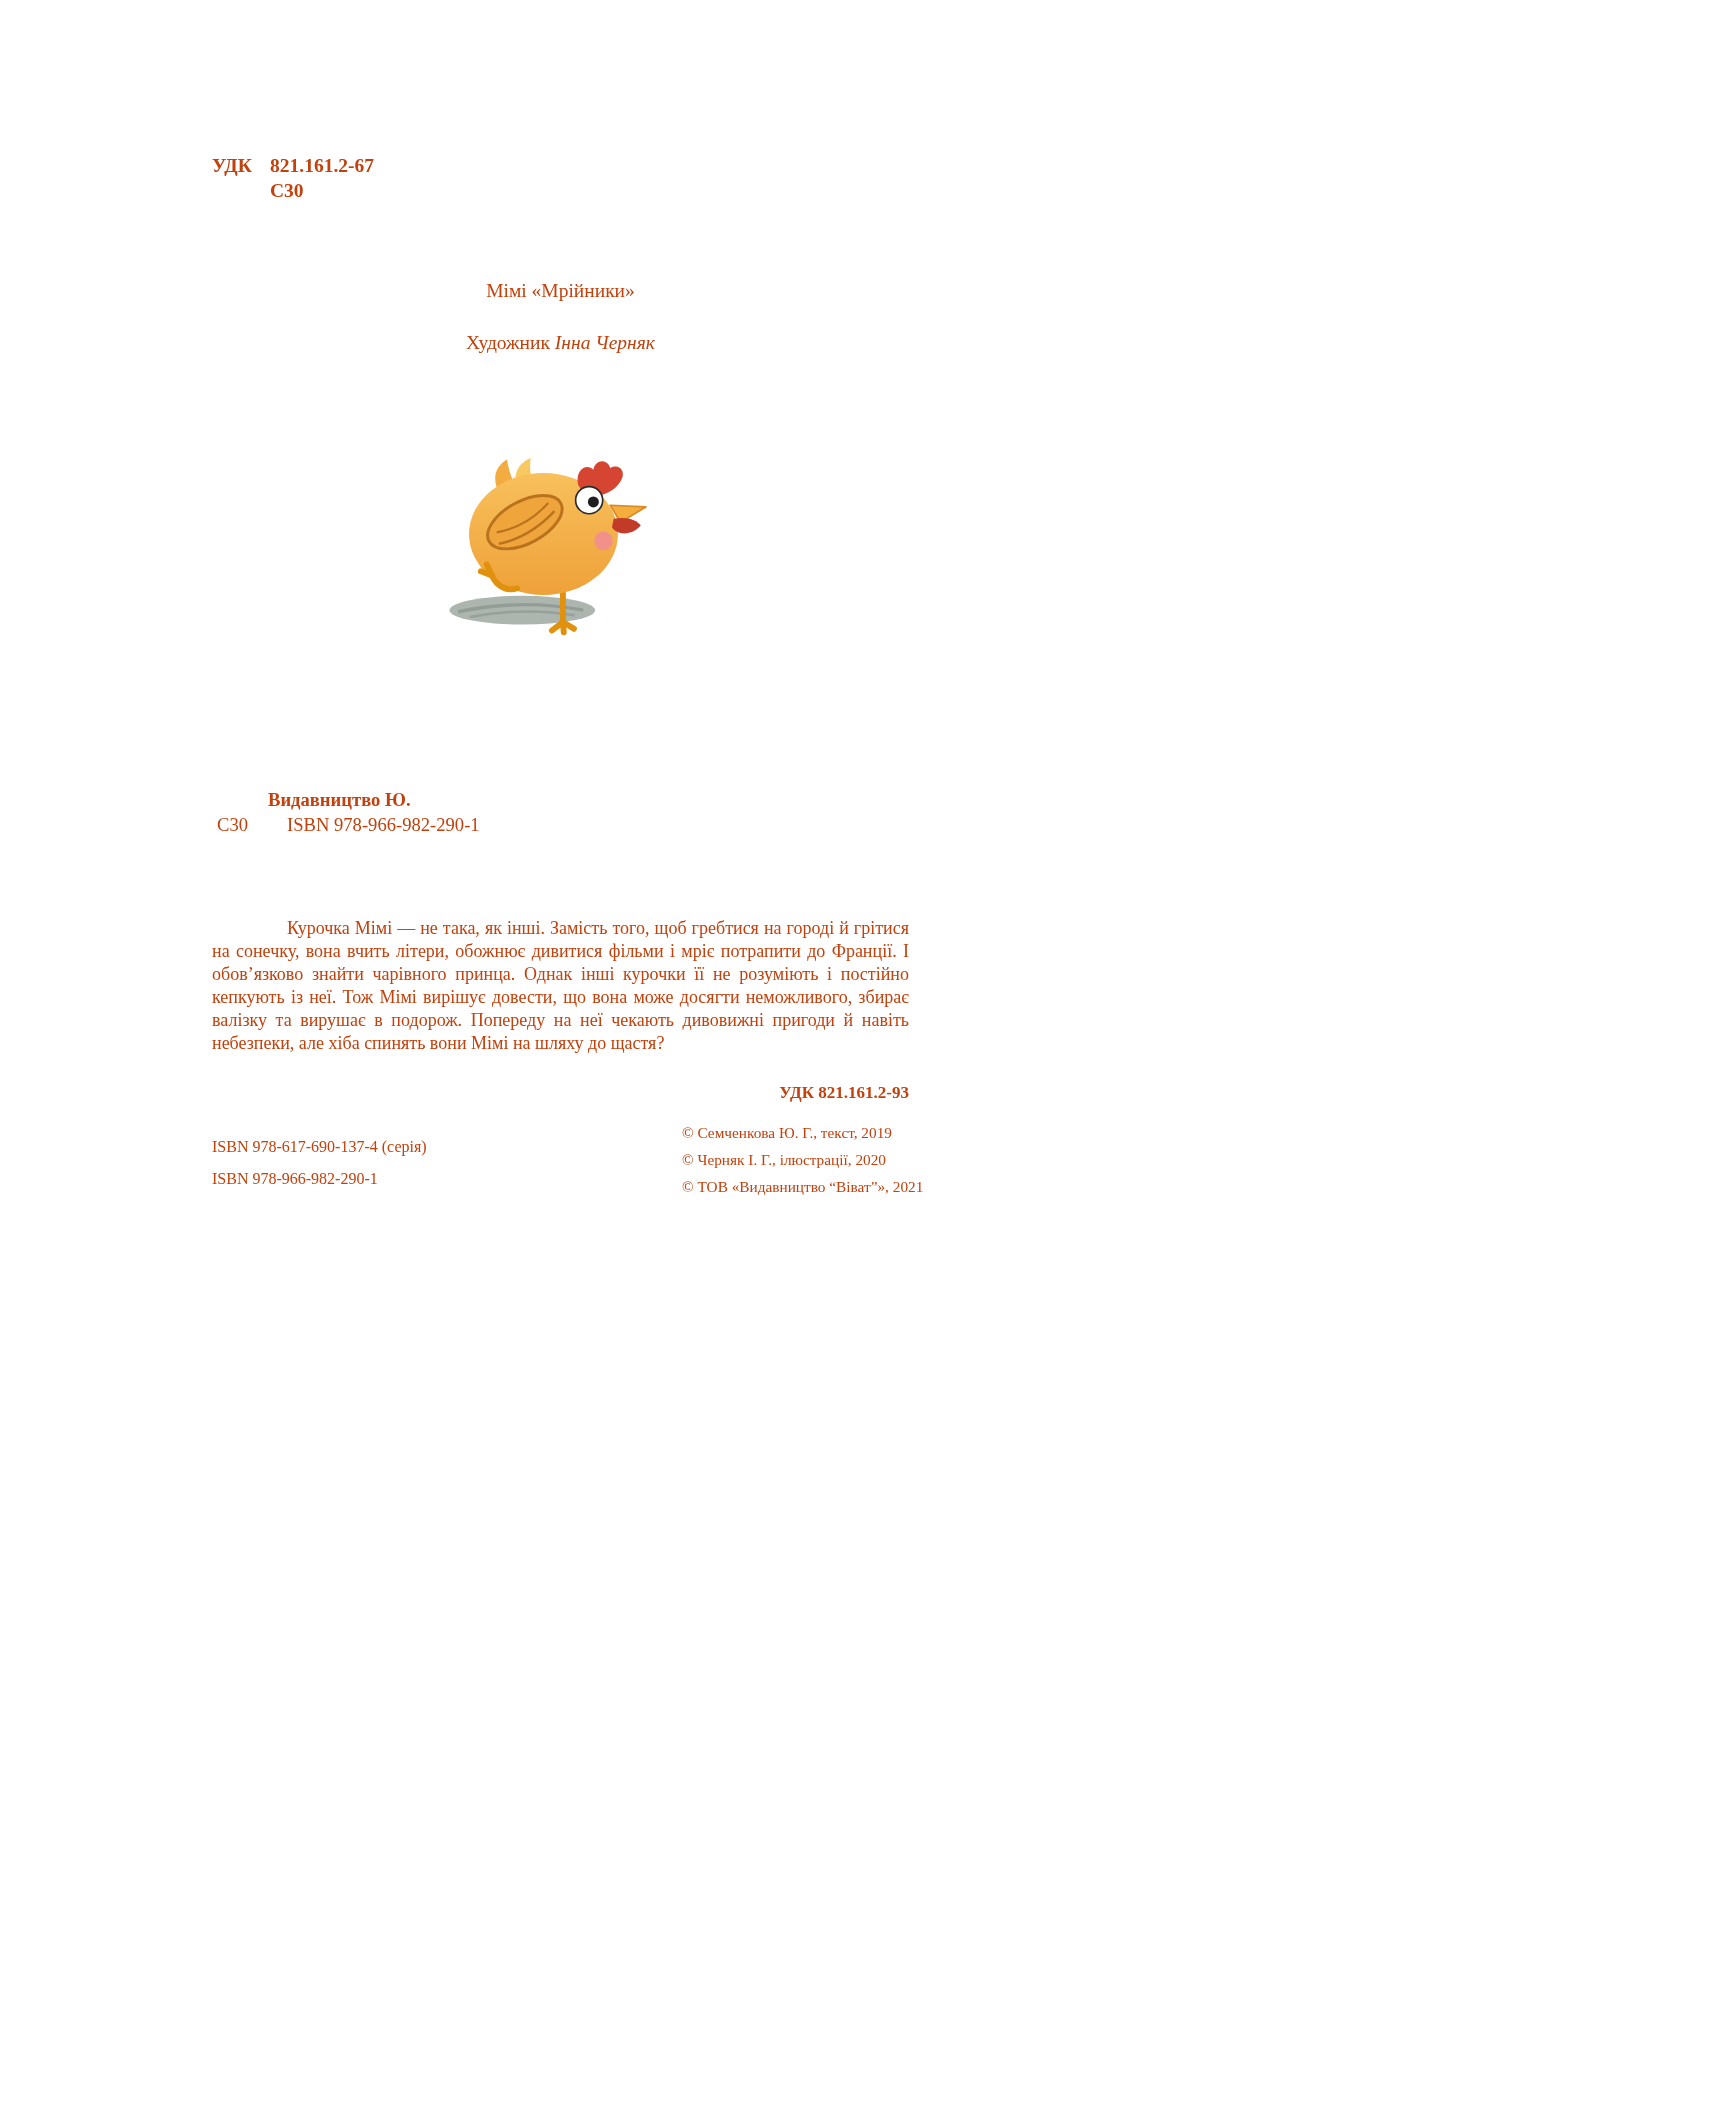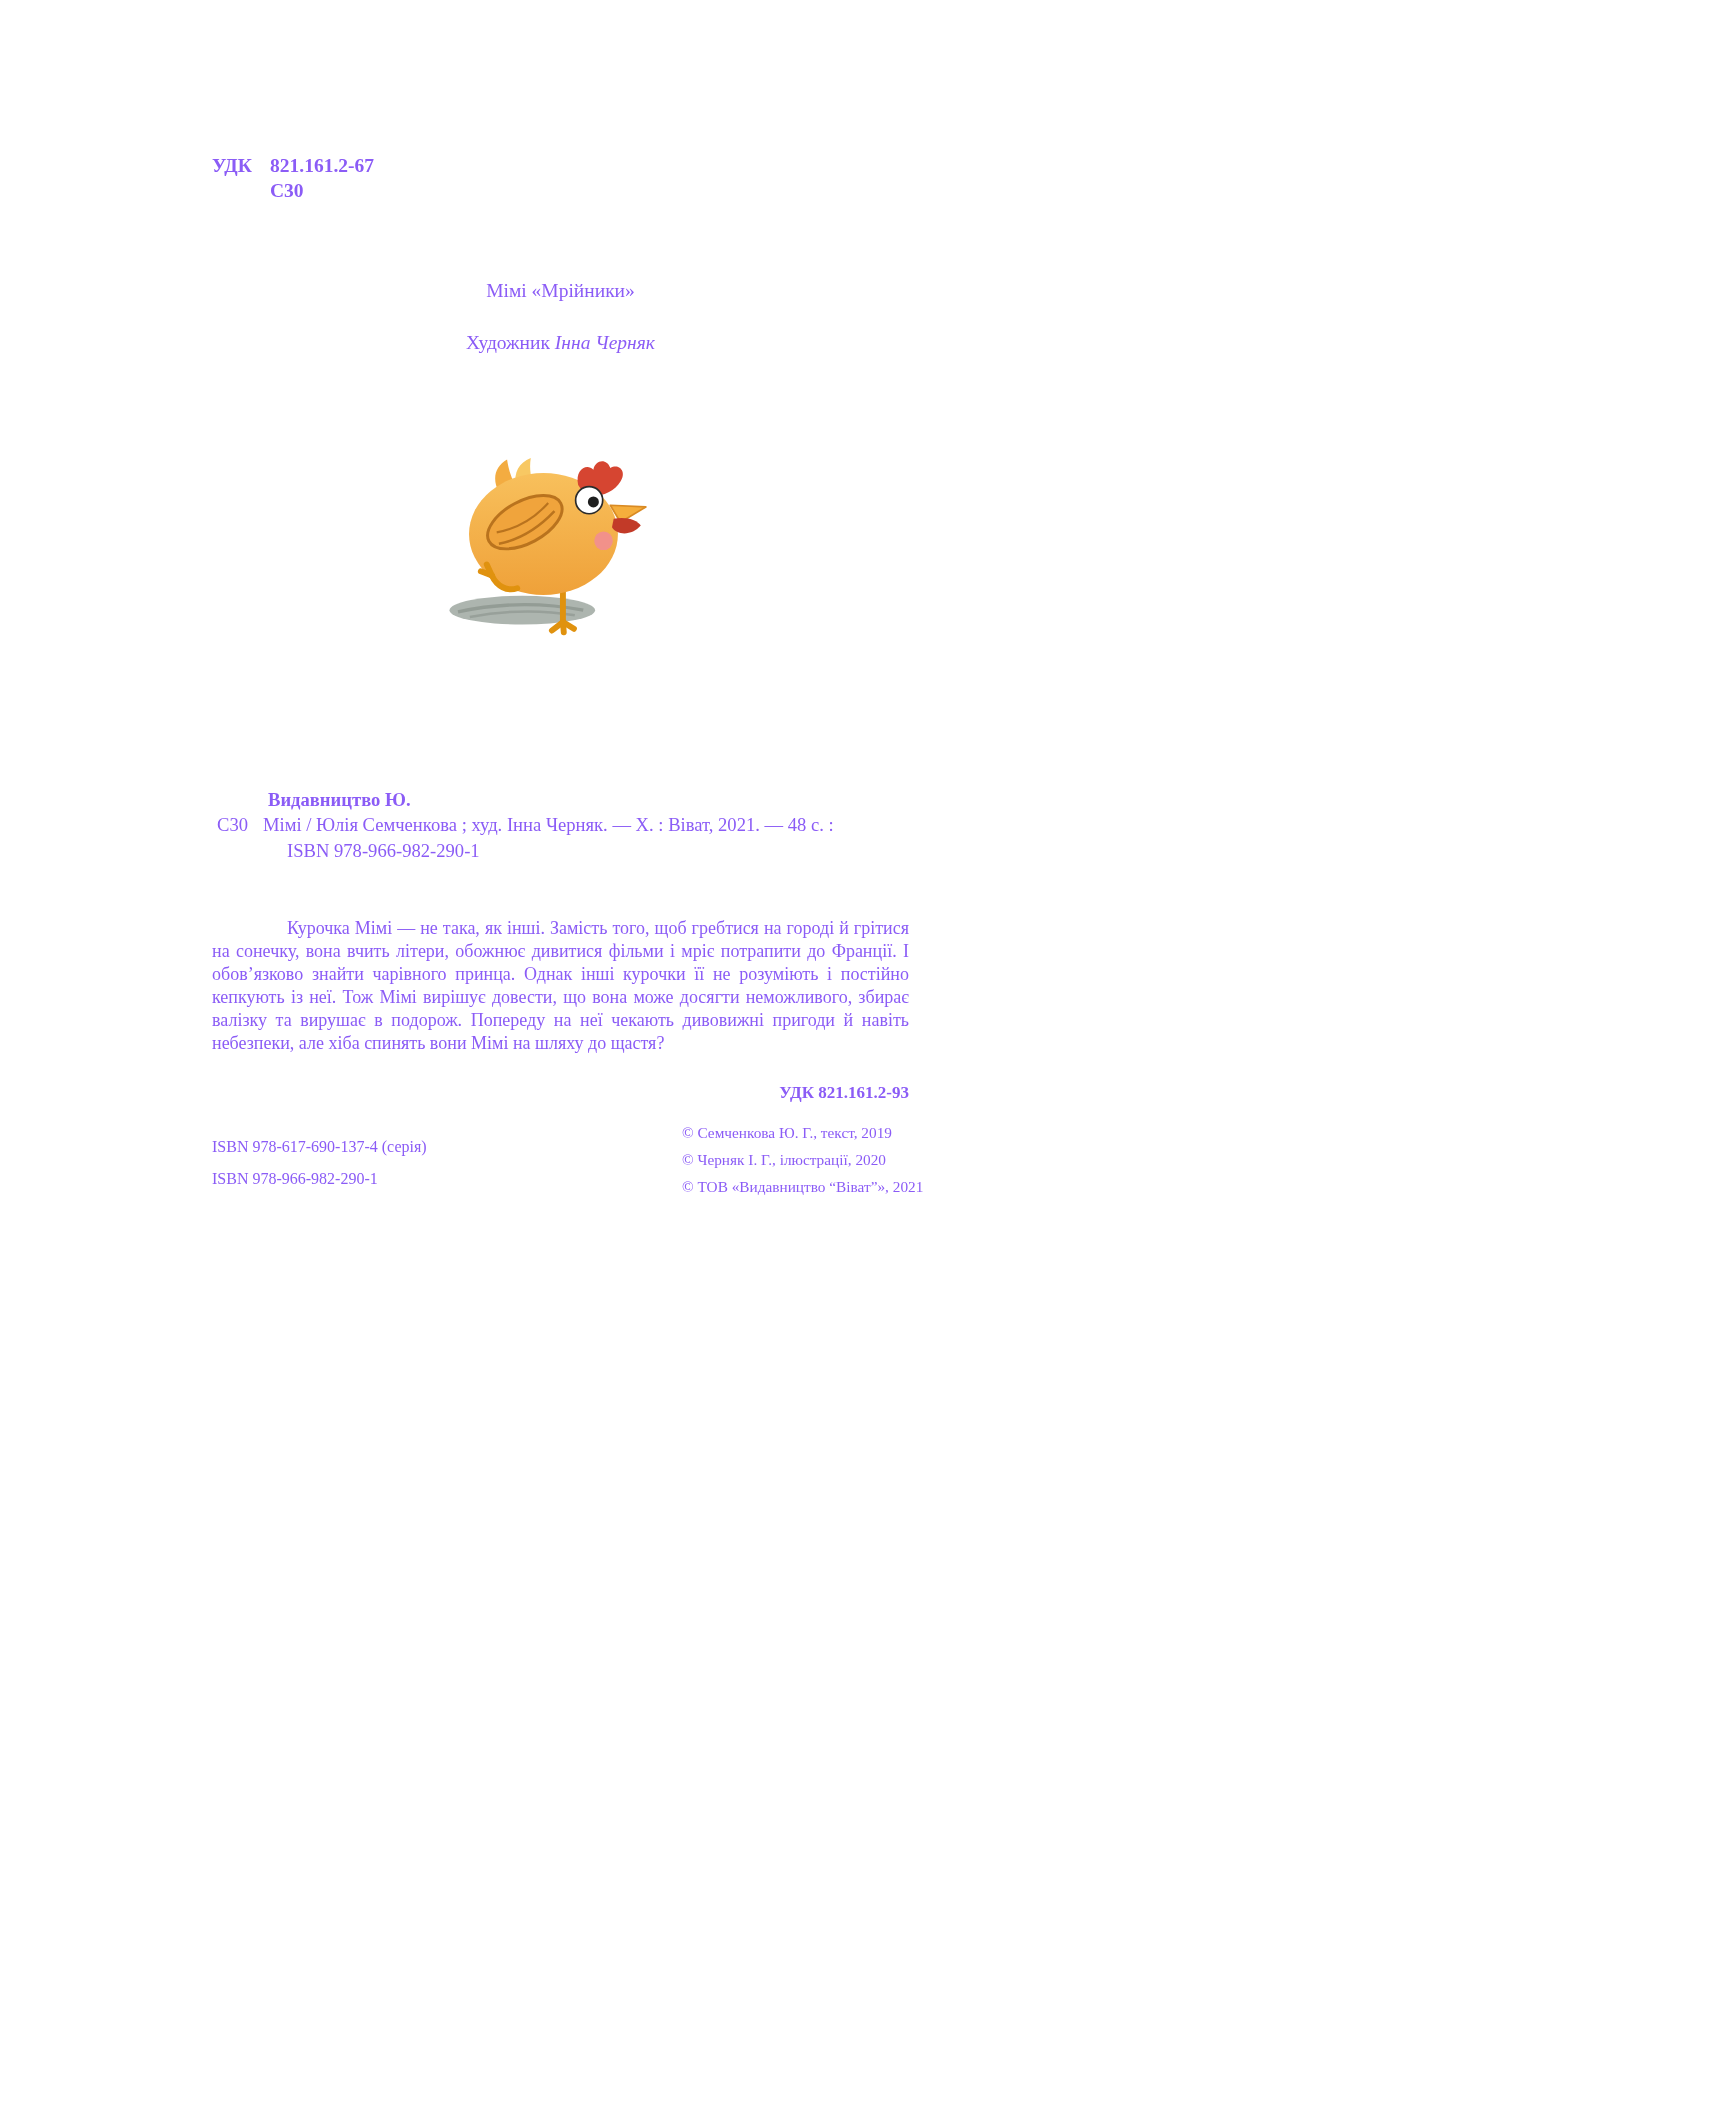--- a/index.html
+++ b/index.html
@@ -6,21 +6,21 @@
     margin: 0;
     padding: 0;
     background: #ffffff;
   }
   .page {
     position: relative;
     width: 1730px;
     height: 2119px;
     background: #ffffff;
     font-family: "Liberation Serif", serif;
-    color: #8b5cf6;
+    color: #c2410c;
     overflow: hidden;
   }
 
   
   .udk-top {
     position: absolute;
     left: 212px;
     top: 153px;
     font-size: 19.5px;
     font-weight: bold;
@@ -190,21 +190,20 @@
         <path d="M 96 156 C 84 160 72 154 66 141"></path>
         <path d="M 66 141 L 53 136"></path>
         <path d="M 66 141 L 60 128"></path>
       </g>
     </svg>
   </div>
 
   <div class="card">
     <div class="card-code">С30</div>
     <div class="card-author">Видавництво Ю.</div>
-    <div class="card-line">Мімі / Юлія Семченкова ; худ. Інна Черняк. — Х. : Віват, 2021. — 48 с. :</div>
     <div class="card-isbn">ISBN 978-966-982-290-1</div>
   </div>
 
   <div class="annotation">Курочка Мімі — не така, як інші. Замість того, щоб гребтися на городі й грітися на сонечку, вона вчить літери, обожнює дивитися фільми і мріє потрапити до Франції. І обов’язково знайти чарівного принца. Однак інші курочки її не розуміють і постійно кепкують із неї. Тож Мімі вирішує довести, що вона може досягти неможливого, збирає валізку та вирушає в подорож. Попереду на неї чекають дивовижні пригоди й навіть небезпеки, але хіба спинять вони Мімі на шляху до щастя?</div>
 
   <div class="udk-bottom">УДК 821.161.2-93</div>
 
   <div class="isbn-block">
     <div>ISBN 978-617-690-137-4 (серія)</div>
     <div>ISBN 978-966-982-290-1</div>

